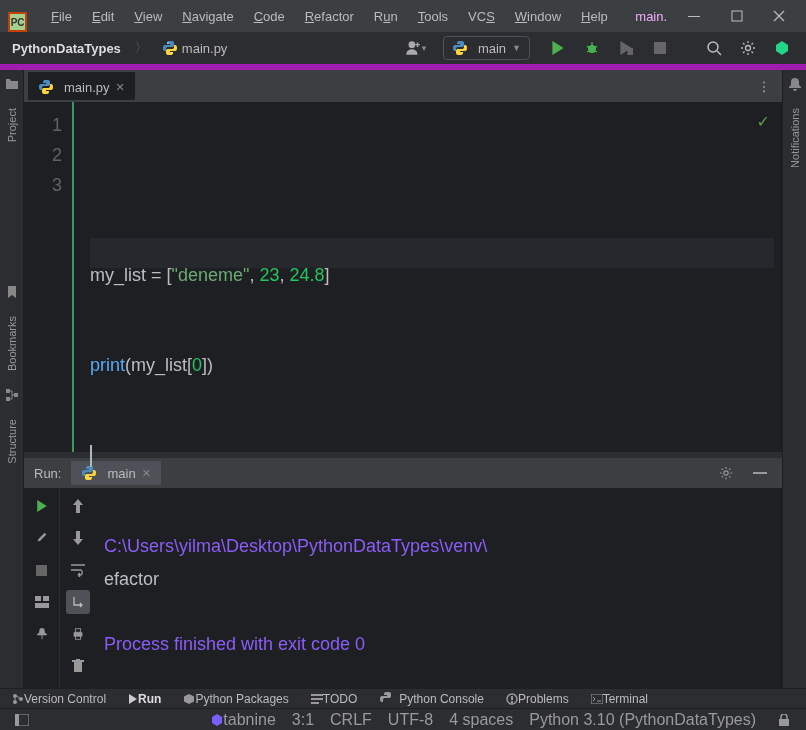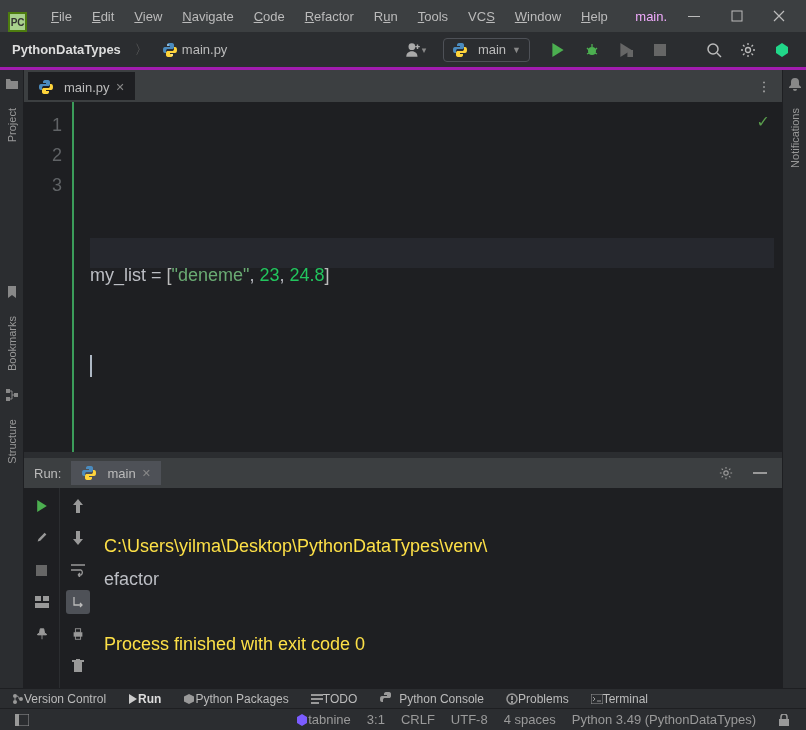--- a/index.html
+++ b/index.html
@@ -1,24 +1,24 @@
 <!DOCTYPE html>
 <html><head>
 <meta charset="utf-8">
 <style>
 * { margin:0; padding:0; box-sizing:border-box; font-family:"Segoe UI",sans-serif; }
 body { width:806px; height:730px; background:#2b2d30; color:#bbb; font-size:13px; overflow:hidden; }
 .row { display:flex; align-items:center; }
 .titlebar { height:32px; background:#3c3f41; padding:0 8px; gap:4px; }
-.logo { width:20px; height:20px; background:#a8d08d; border:2px solid #4d7c0f; display:flex; align-items:center; justify-content:center; font-size:10px; font-weight:bold; color:#333;margin-top:12px; }
+.logo { width:20px; height:20px; background:#a8d08d; border:2px solid #c2410c; display:flex; align-items:center; justify-content:center; font-size:10px; font-weight:bold; color:#333;margin-top:12px; }
 .menu-item { padding:4px 8px; cursor:pointer; }
 .menu-item u { text-decoration:underline; }
 .spacer { flex:1; }
 .win-btn { width:40px; height:28px; display:flex; align-items:center; justify-content:center; cursor:pointer; fill:#bbb; }
-.toolbar { height:38px; background:#2b2d30; border-bottom:3px solid #a21caf; padding:0 12px; gap:10px; }
+.toolbar { height:38px; background:#2b2d30; border-bottom:6px solid #a21caf; padding:0 12px; gap:10px; }
 .breadcrumb { font-weight:600; color:#ddd; }
 .bc-sep { color:#666; margin:0 4px; }
 .py-icon { width:16px; height:16px; display:inline-block; vertical-align:middle; margin-right:4px; }
 .cfg-box { display:flex; align-items:center; gap:6px; border:1px solid #4e5157; border-radius:4px; padding:3px 8px; margin:0 6px; }
 .ico-btn { width:24px; height:24px; display:flex; align-items:center; justify-content:center; cursor:pointer; }
 .main-area { display:flex; height:calc(100% - 32px - 38px - 20px - 22px); }
 .side-rail { width:24px; background:#2b2d30; border-right:1px solid #1e1f22; display:flex; flex-direction:column; align-items:center; padding-top:6px; gap:6px; }
 .side-label { writing-mode:vertical-rl; transform:rotate(180deg); font-size:11px; color:#999; padding:10px 0; cursor:pointer; }
 .side-ic { width:16px; height:16px; fill:#888; }
 .right-rail { width:24px; background:#2b2d30; border-left:1px solid #1e1f22; display:flex; flex-direction:column; align-items:center; padding-top:6px; gap:6px; }
@@ -41,24 +41,24 @@
 .caret { display:inline-block; width:2px; height:22px; background:#aeb8c4; vertical-align:middle; }
 .check { position:absolute; top:10px; right:12px; color:#5a9e4d; font-size:16px; }
 .splitter { height:6px; background:#2b2d30; cursor:row-resize; }
 .run-head { height:30px; background:#3c3f41; display:flex; align-items:center; padding:0 10px; gap:10px; }
 .run-tab { display:flex; align-items:center; gap:6px; background:#4e5157; padding:4px 10px; }
 .console-area { display:flex; background:#1e1f22; height:200px; }
 .console-tools { width:72px; display:flex; }
 .ct-col { width:36px; display:flex; flex-direction:column; align-items:center; padding-top:6px; gap:8px; }
 .ct-btn { width:24px; height:24px; display:flex; align-items:center; justify-content:center; cursor:pointer; }
 .console-out { flex:1; padding:10px 8px; font-family:'Consolas',monospace; font-size:18px; color:#bcbec4; line-height:1.8; overflow:hidden; white-space:pre; }
-.console-out .dim { color:#fde047; }
+.console-out .dim { color:#8b5cf6; }
 .tool-strip { height:20px; background:#2b2d30; border-top:1px solid #1e1f22; display:flex; align-items:center; padding:0 12px; gap:22px; font-size:12px; }
 .tw-item { display:flex; align-items:center; cursor:pointer; }
-.status { height:22px; background:#2b2d30; display:flex; align-items:center; padding:0 10px; gap:16px; font-size:13px; color:#9a9a9a; border-top:1px solid #1e1f22; }
+.status { height:22px; background:#2b2d30; display:flex; align-items:center; padding:0 10px; gap:16px; font-size:16px; color:#9a9a9a; border-top:1px solid #1e1f22; }
 svg { display:block; }
 </style>
 </head>
 <body>
 
 <div class="row titlebar">
   <div class="logo">PC</div>
   <div style="width:8px"></div>
   <div class="menu-item"><u>F</u>ile</div>
   <div class="menu-item"><u>E</u>dit</div>
@@ -198,20 +198,21 @@
 
     <div class="code-area">
       <div class="gutter">
         <div>1</div>
         <div>2</div>
         <div>3</div>
       </div>
       <div class="code">
         <div class="cursor-line"></div>
         <div><span class="id">my_list</span><span class="eq"> = </span><span class="br">[</span><span class="str">"deneme"</span><span class="id">, </span><span class="num">23</span><span class="id">, </span><span class="num">24.8</span><span class="br">]</span></div>
+        <div><span class="fn">print</span><span class="br">(</span><span class="id">my_list</span><span class="br">[</span><span class="num">0</span><span class="br">]</span><span class="br">)</span></div>
         <div><span class="caret"></span></div>
       </div>
       <div class="check">✓</div>
     </div>
 
     <div class="splitter"></div>
 
     <div class="run-head">
       <span>Run:</span>
       <div class="run-tab">
@@ -385,20 +386,20 @@
   <div class="tw-item">
       <svg width="12" height="12" viewBox="0 0 12 12">
         <path d="M6 0l5 3v6l-5 3-5-3V3z" fill="#7b5cff"></path>
       </svg>
       <span>tabnine</span>
     </div>
   <span>3:1</span>
   <span>CRLF</span>
   <span>UTF-8</span>
   <span>4 spaces</span>
-  <span>Python 3.49 (PythonDataTypes)</span>
+  <span>Python 3.10 (PythonDataTypes)</span>
   <div class="ico-btn">
       <svg width="10" height="12" viewBox="0 0 10 12">
         <rect y="5" width="10" height="7" fill="#999"></rect>
         <path d="M2 5V3a3 3 0 016 0v2" stroke="#999" fill="none" stroke-width="1.5"></path>
       </svg>
     </div>
 </div>
 
 </body></html>

